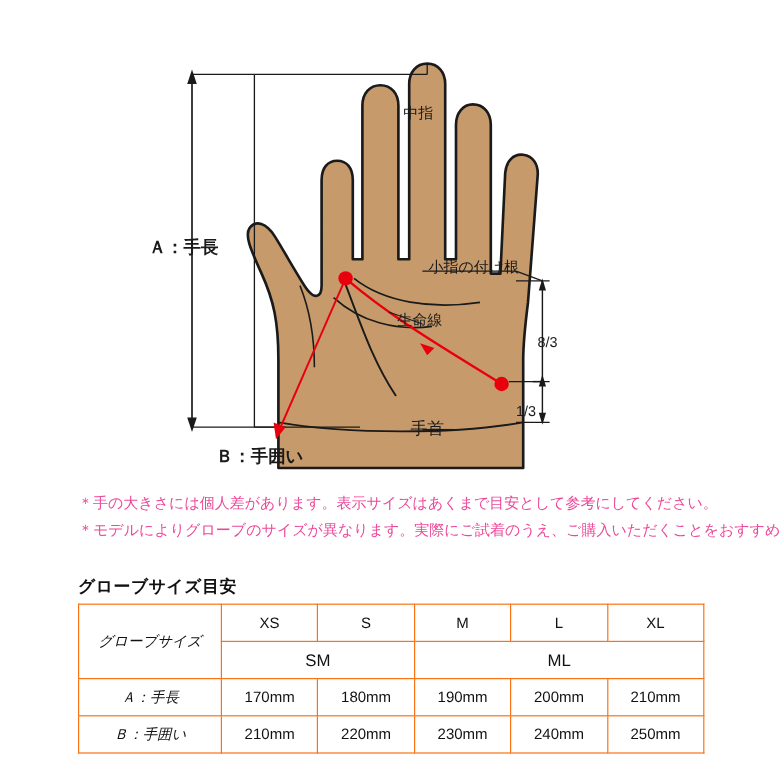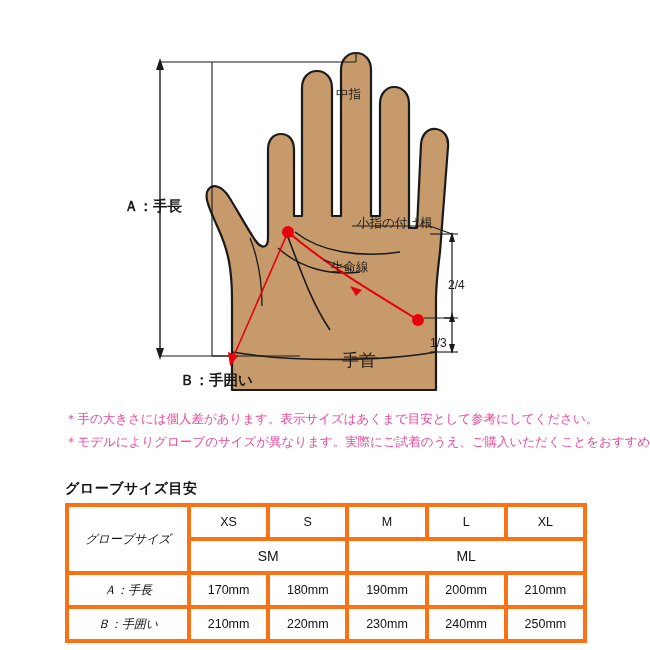--- a/index.html
+++ b/index.html
@@ -57,21 +57,21 @@
     color: #111;
     padding-bottom: 5px;
     letter-spacing: 0.5px;
   }
   table.size-table {
     border-collapse: collapse;
     width: 522px;
     table-layout: fixed;
   }
   table.size-table td {
-    border: 4px solid #f97316;
+    border: 1px solid #f97316;
     height: 30px;
     text-align: center;
     font-size: 12.5px;
     color: #111;
     padding: 0;
   }
   table.size-table td.label-cell {
     width: 118px;
     font-size: 12px;
     font-style: italic;
@@ -182,27 +182,27 @@
         <line x1="352" y1="358" x2="378" y2="358" stroke="#1a1a1a" stroke-width="1.1"></line>
       </g>
     </svg>
 
     <div style="position:absolute; left:336px; top:86px; font-size:12.5px;">中指</div>
 
     <div style="position:absolute; left:357px; top:215px; font-size:12.5px;">小指の付け根</div>
 
     <div style="position:absolute; left:331px; top:248px; font-size:12.5px;margin-top:11px;">生命線</div>
 
-    <div style="position:absolute; left:342px; top:349px; font-size:17px;">手首</div>
+    <div style="position:absolute; left:342px; top:349px; font-size:14px;">手首</div>
 
     <div style="position:absolute; left:124px; top:197px; font-size:14.5px; font-weight:bold;">Ａ：手長</div>
 
     <div style="position:absolute; left:180px; top:371px; font-size:14.5px; font-weight:bold;">Ｂ：手囲い</div>
 
-    <div style="position:absolute; left:448px; top:278px; font-size:12px;">2/4</div>
+    <div style="position:absolute; left:448px; top:278px; font-size:12px;">8/3</div>
 
     <div style="position:absolute; left:430px; top:336px; font-size:12px;text-align:center;">1/3</div>
   </div>
 
   <div id="notes">
     <div class="note-line">＊手の大きさには個人差があります。表示サイズはあくまで目安として参考にしてください。</div>
     <div class="note-line">＊モデルによりグローブのサイズが異なります。実際にご試着のうえ、ご購入いただくことをおすすめします。</div>
   </div>
 
   <div id="table-section">

